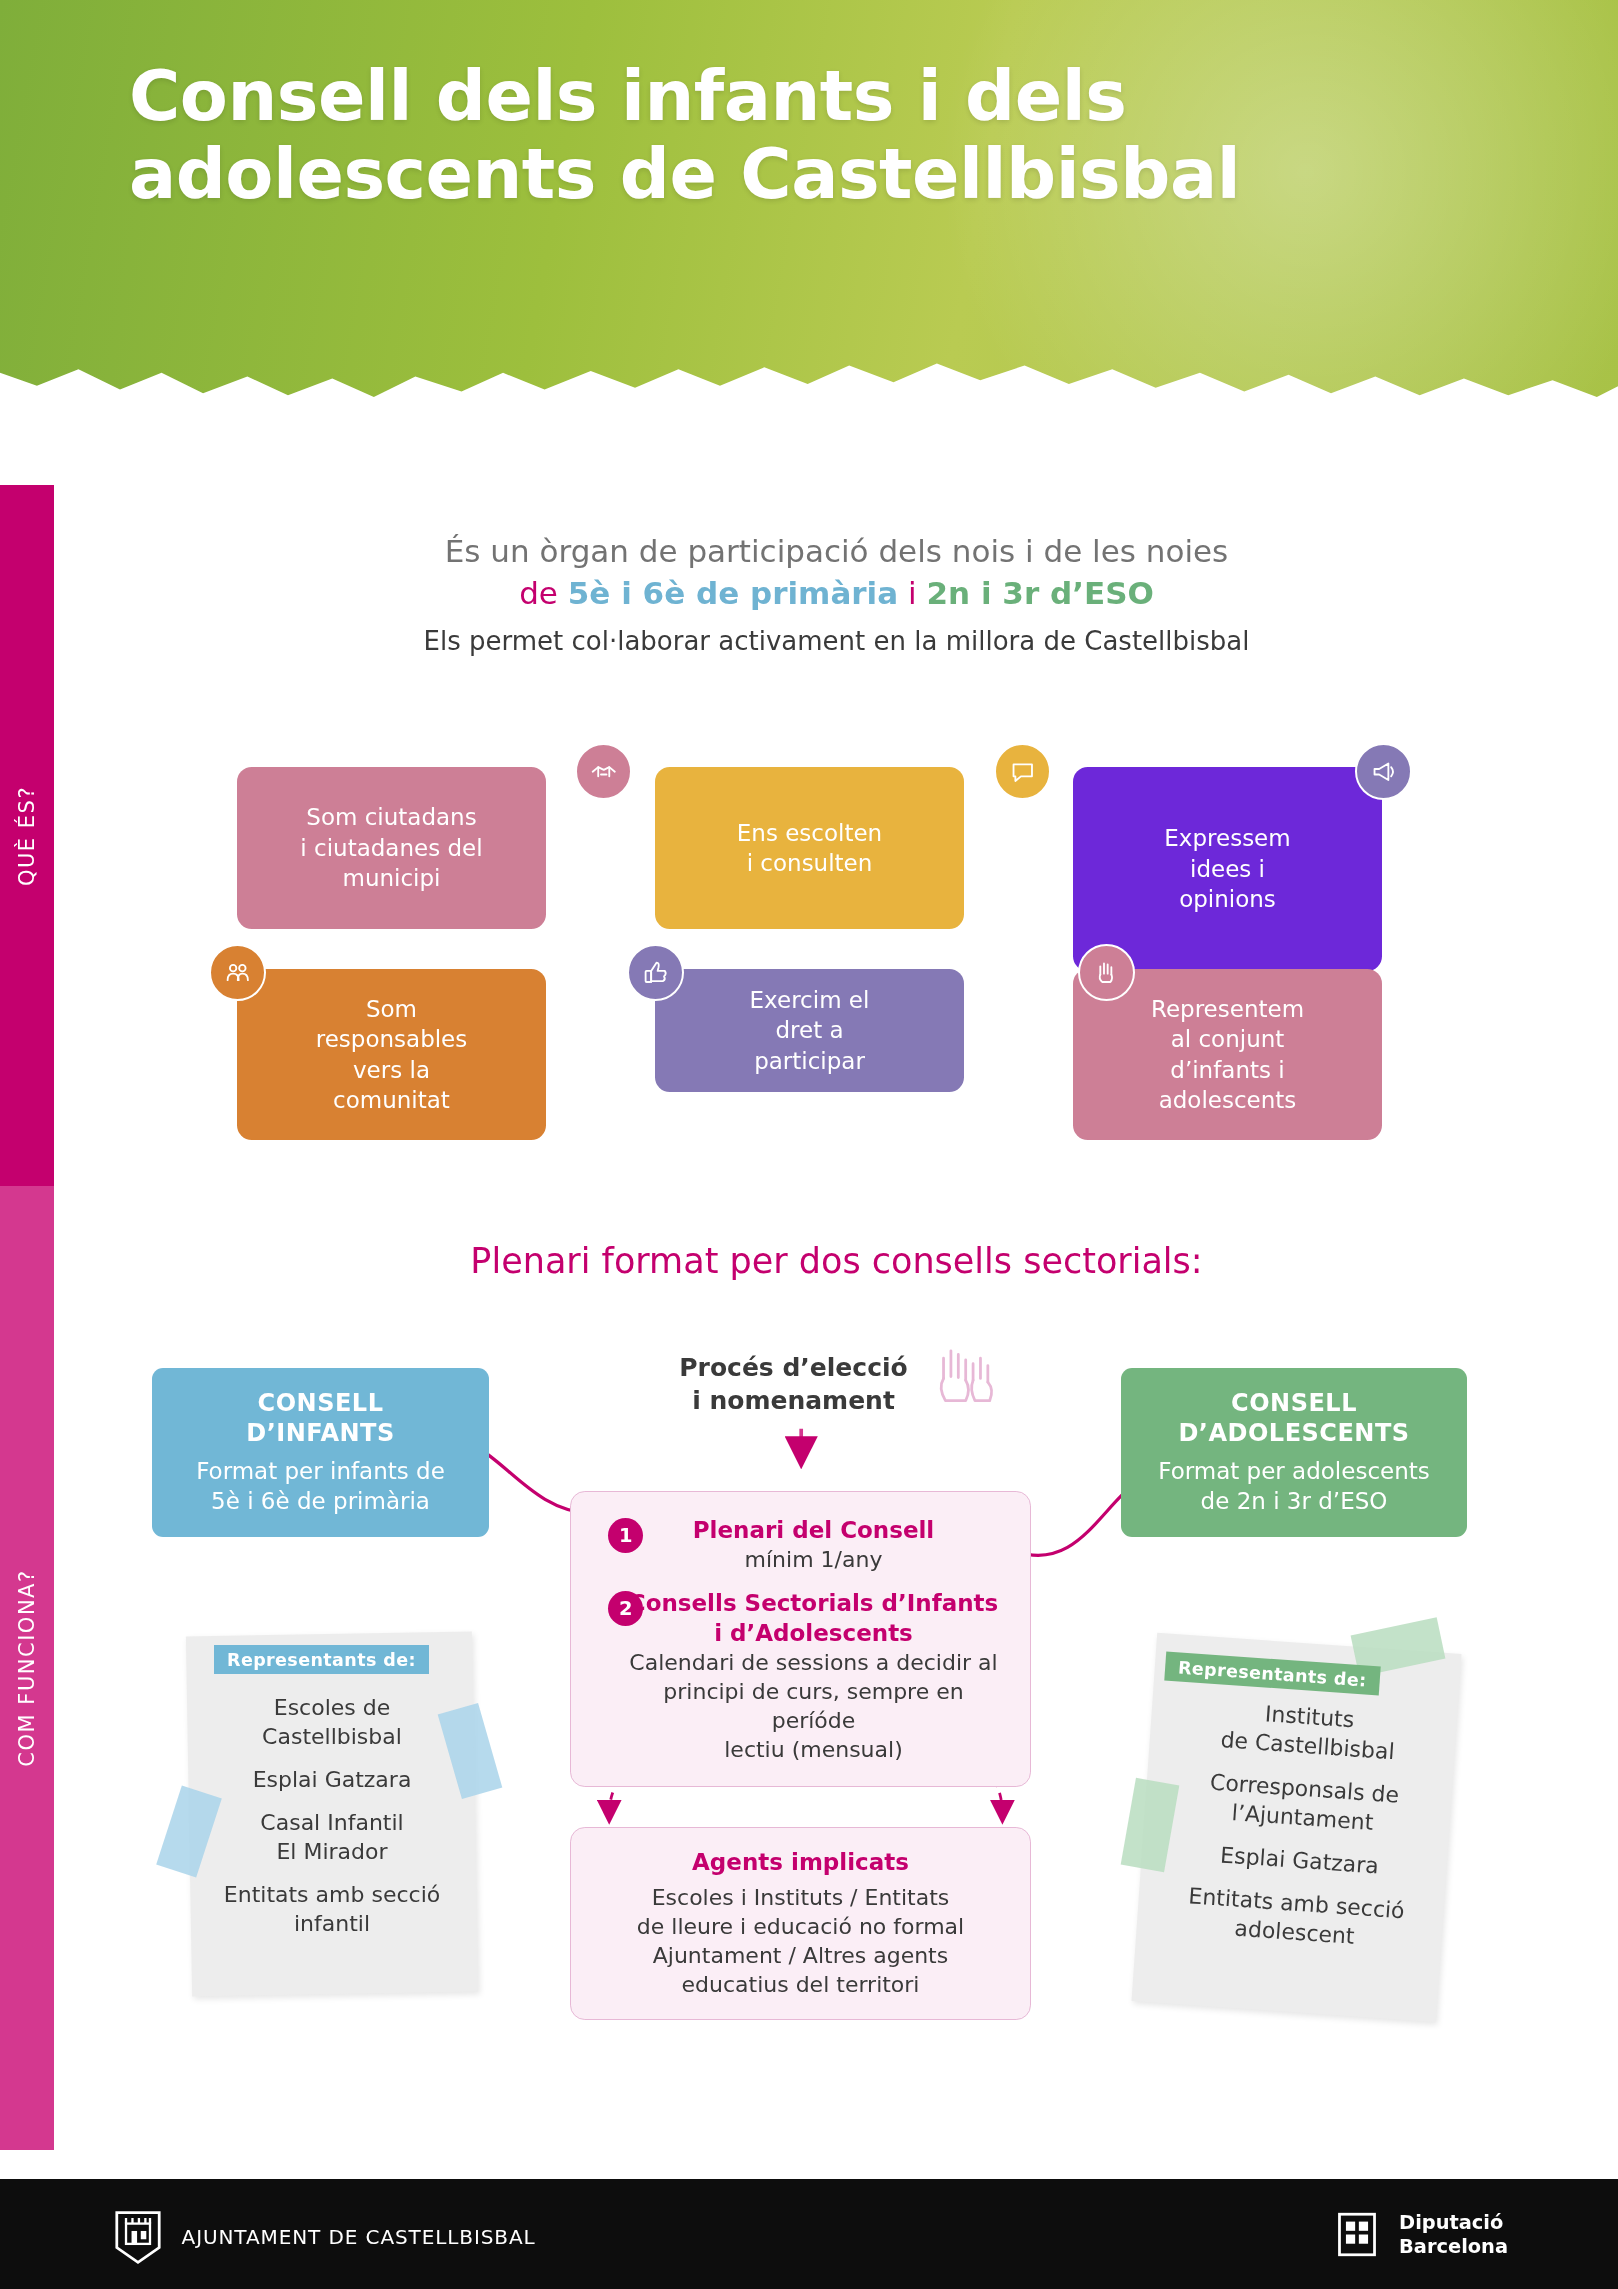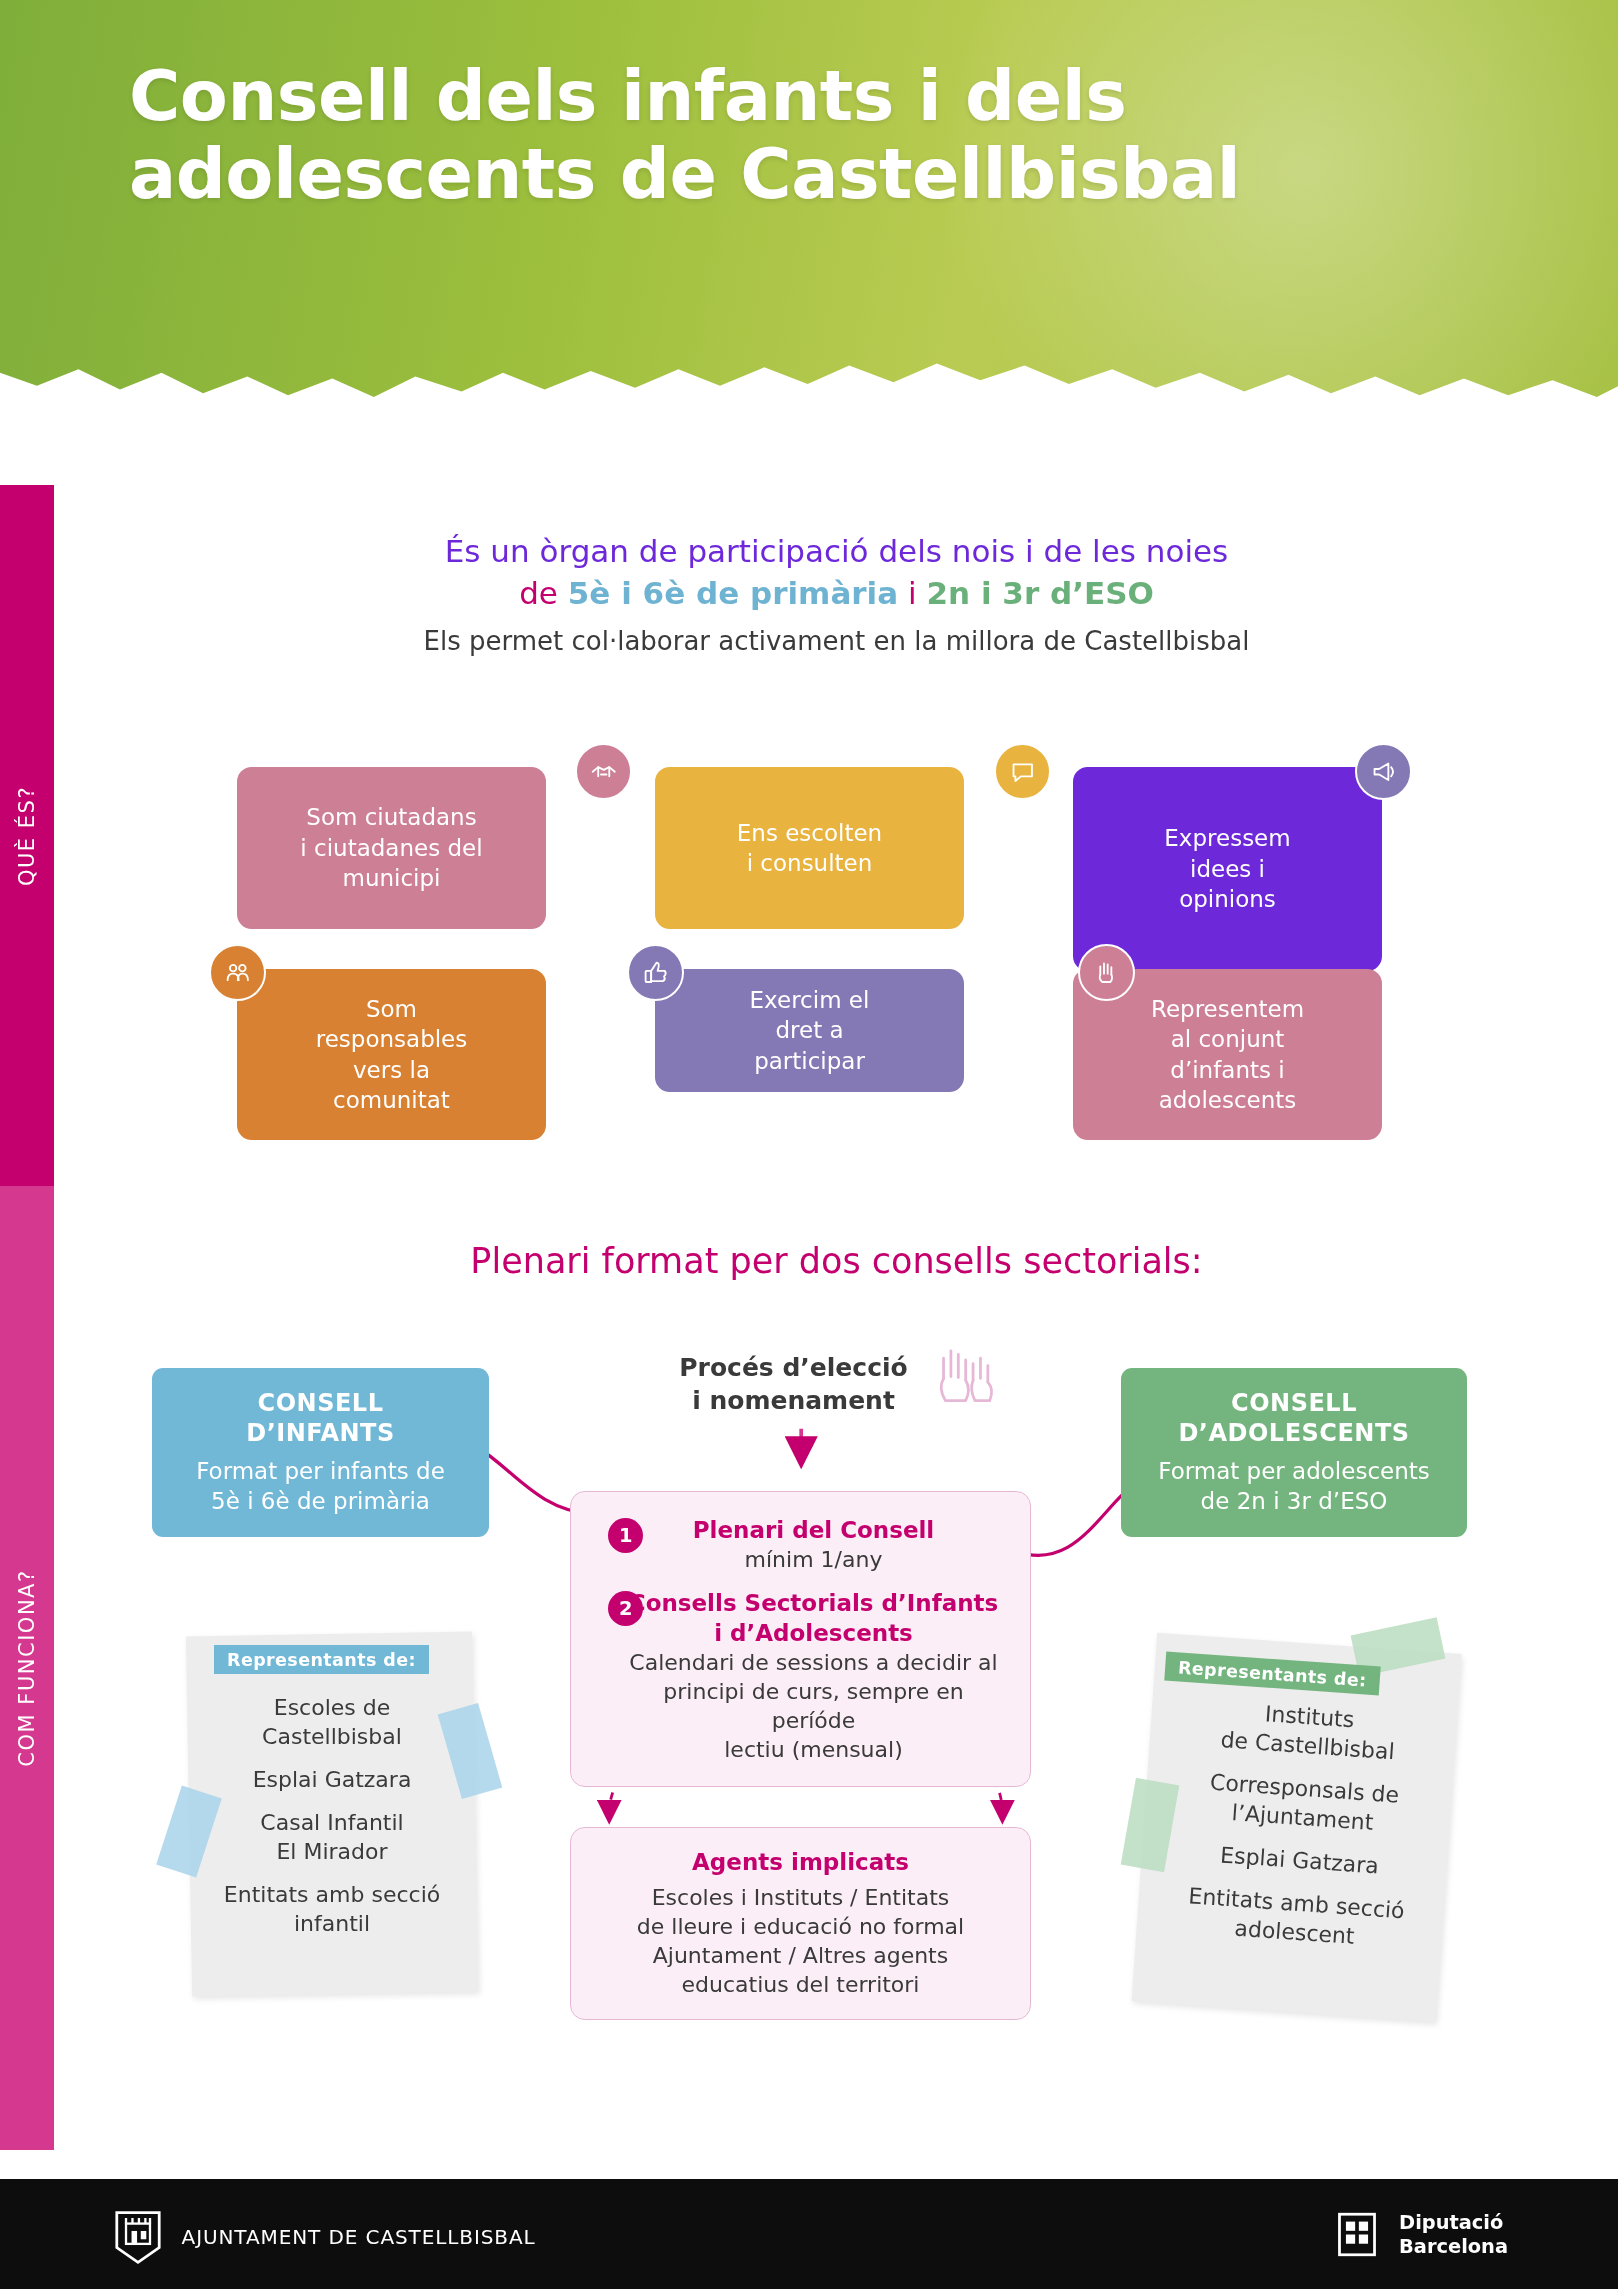--- a/index.html
+++ b/index.html
@@ -73,21 +73,21 @@
 
   
   .intro {
     position: absolute;
     left: 54px; top: 531px;
     width: 1565px;
     text-align: center;
   }
   .intro-l1 {
     font-size: 31px;
-    color: #6d28d9;
+    color: #737373;
     line-height: 1.35;
   }
   .intro-l2 {
     font-size: 31px;
     color: #c4006e;
     line-height: 1.35;
   }
   .blue-b { color: #6fb3d2; font-weight: bold; }
   .green-b { color: #6ab07a; font-weight: bold; margin-top: 24px; }
   .intro-sub {

